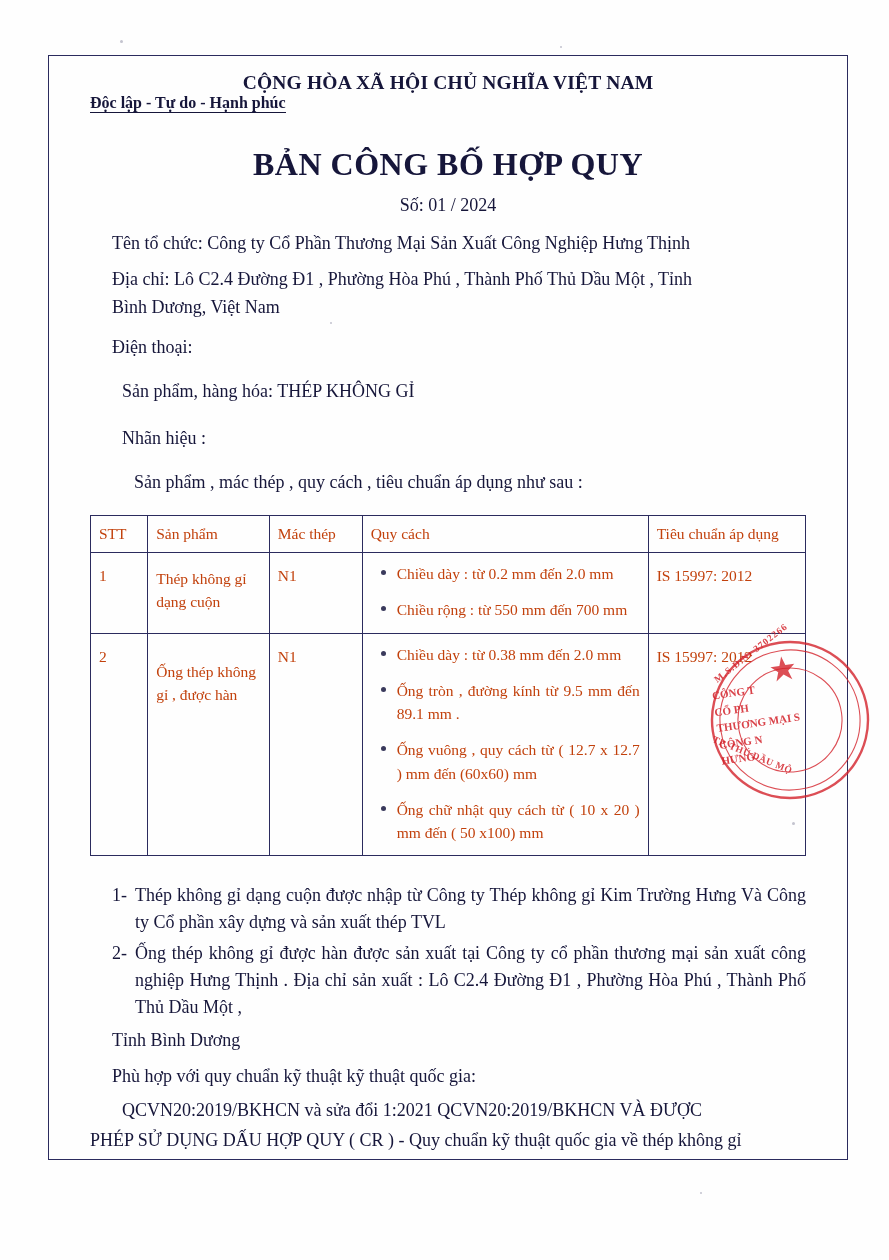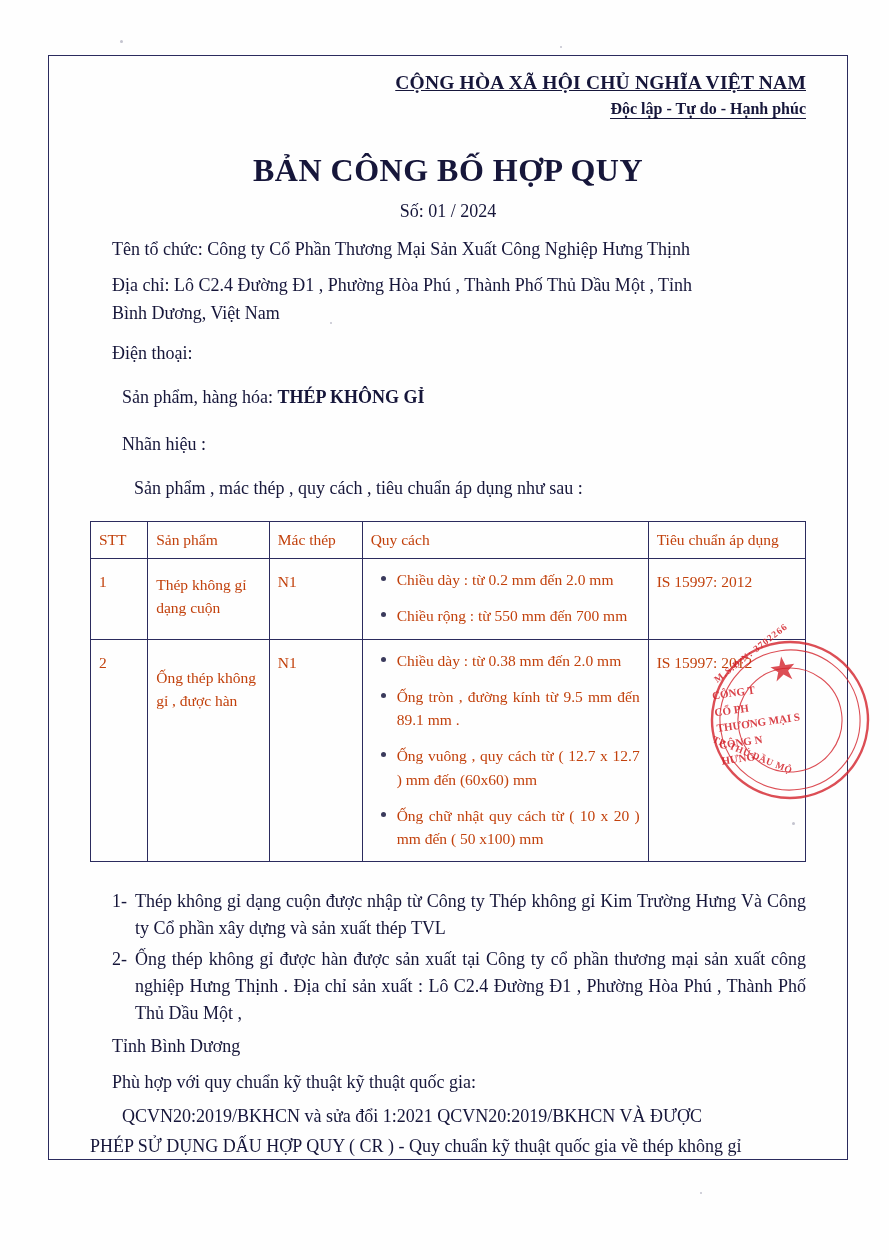--- a/index.html
+++ b/index.html
@@ -30,32 +30,31 @@
   }
   .doc-inner {
     position: absolute;
     left: 66px;
     top: 60px;
     width: 764px;
     box-sizing: border-box;
     padding: 12px 24px 0 24px;
   }
   .nation {
-    text-align: right;
+    text-align: center;
     font-weight: bold;
     font-size: 19.5px;
     letter-spacing: 0.2px;
     color: #16163a;
-    text-decoration: underline;
   }
   .motto {
-    text-align: right;
+    text-align: left;
     font-weight: bold;
     font-size: 16px;
-    margin-top: 6px;
+    margin-top: 0;
     color: #16163a;
   }
   .motto span.u {
     border-bottom: 1.4px solid #16163a;
     padding-bottom: 1px;
   }
   .title {
     text-align: center;
     font-weight: bold;
     font-size: 32px;
@@ -78,21 +77,21 @@
   .para.indent {
     padding-left: 22px;
   }
   .para.indent2 {
     padding-left: 32px;
   }
   .para.indent3 {
     padding-left: 44px;
   }
   .strong {
-    font-weight: bold;
+    font-weight: normal;
   }
   
   table.spec {
     width: 100%;
     border-collapse: collapse;
     margin-top: 18px;
     font-size: 15.5px;
     color: #c2410c;
   }
   table.spec th, table.spec td {

